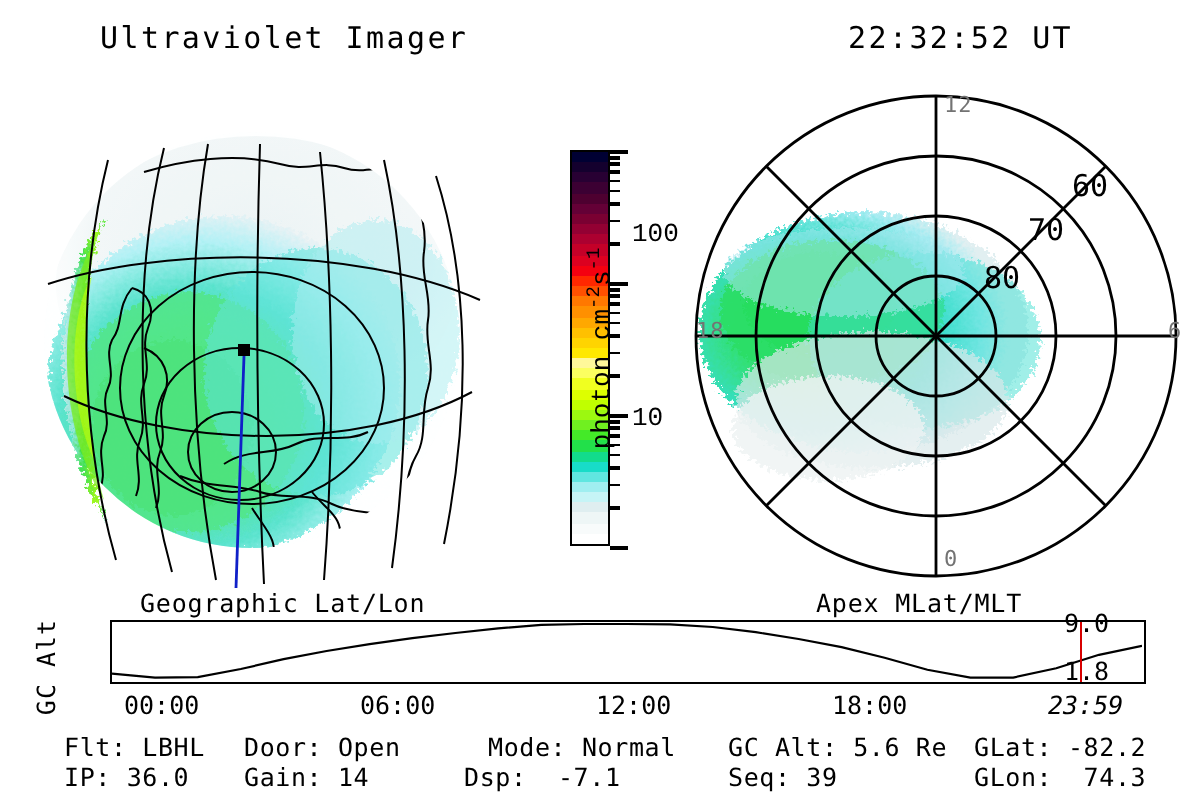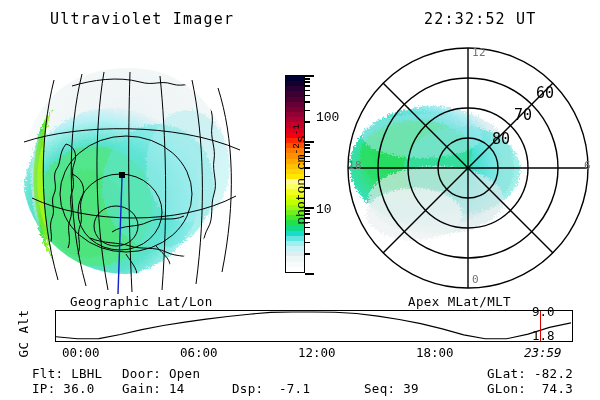--- a/index.html
+++ b/index.html
@@ -448,20 +448,22 @@
     <div class="strip-xtick" style="left:180px;">06:00</div>
     <div class="strip-xtick" style="left:298px;">12:00</div>
     <div class="strip-xtick" style="left:416px;">18:00</div>
     <div class="strip-xtick" style="left:524px;font-style:italic;">23:59</div>
   </div>
 
   <div id="status">
 
     <div class="st-cell st-row0" style="left:32px;"><span>Flt:</span> <span>LBHL</span></div>
     <div class="st-cell st-row0" style="left:122px;"><span>Door:</span> <span>Open</span></div>
+    <div class="st-cell st-row0" style="left:244px;"><span>Mode:</span> <span>Normal</span></div>
+    <div class="st-cell st-row0" style="left:364px;"><span>GC Alt:</span> <span>5.6 Re</span></div>
     <div class="st-cell st-row0" style="left:487px;"><span>GLat:</span> <span>-82.2</span></div>
 
     <div class="st-cell st-row1" style="left:32px;"><span>IP:</span> <span>36.0</span></div>
     <div class="st-cell st-row1" style="left:122px;"><span>Gain:</span> <span>14</span></div>
     <div class="st-cell st-row1" style="left:232px;"><span>Dsp:</span> <span> -7.1</span></div>
     <div class="st-cell st-row1" style="left:364px;"><span>Seq:</span> <span>39</span></div>
     <div class="st-cell st-row1" style="left:487px;"><span>GLon:</span> <span> 74.3</span></div>
   </div>
 
 </div>

